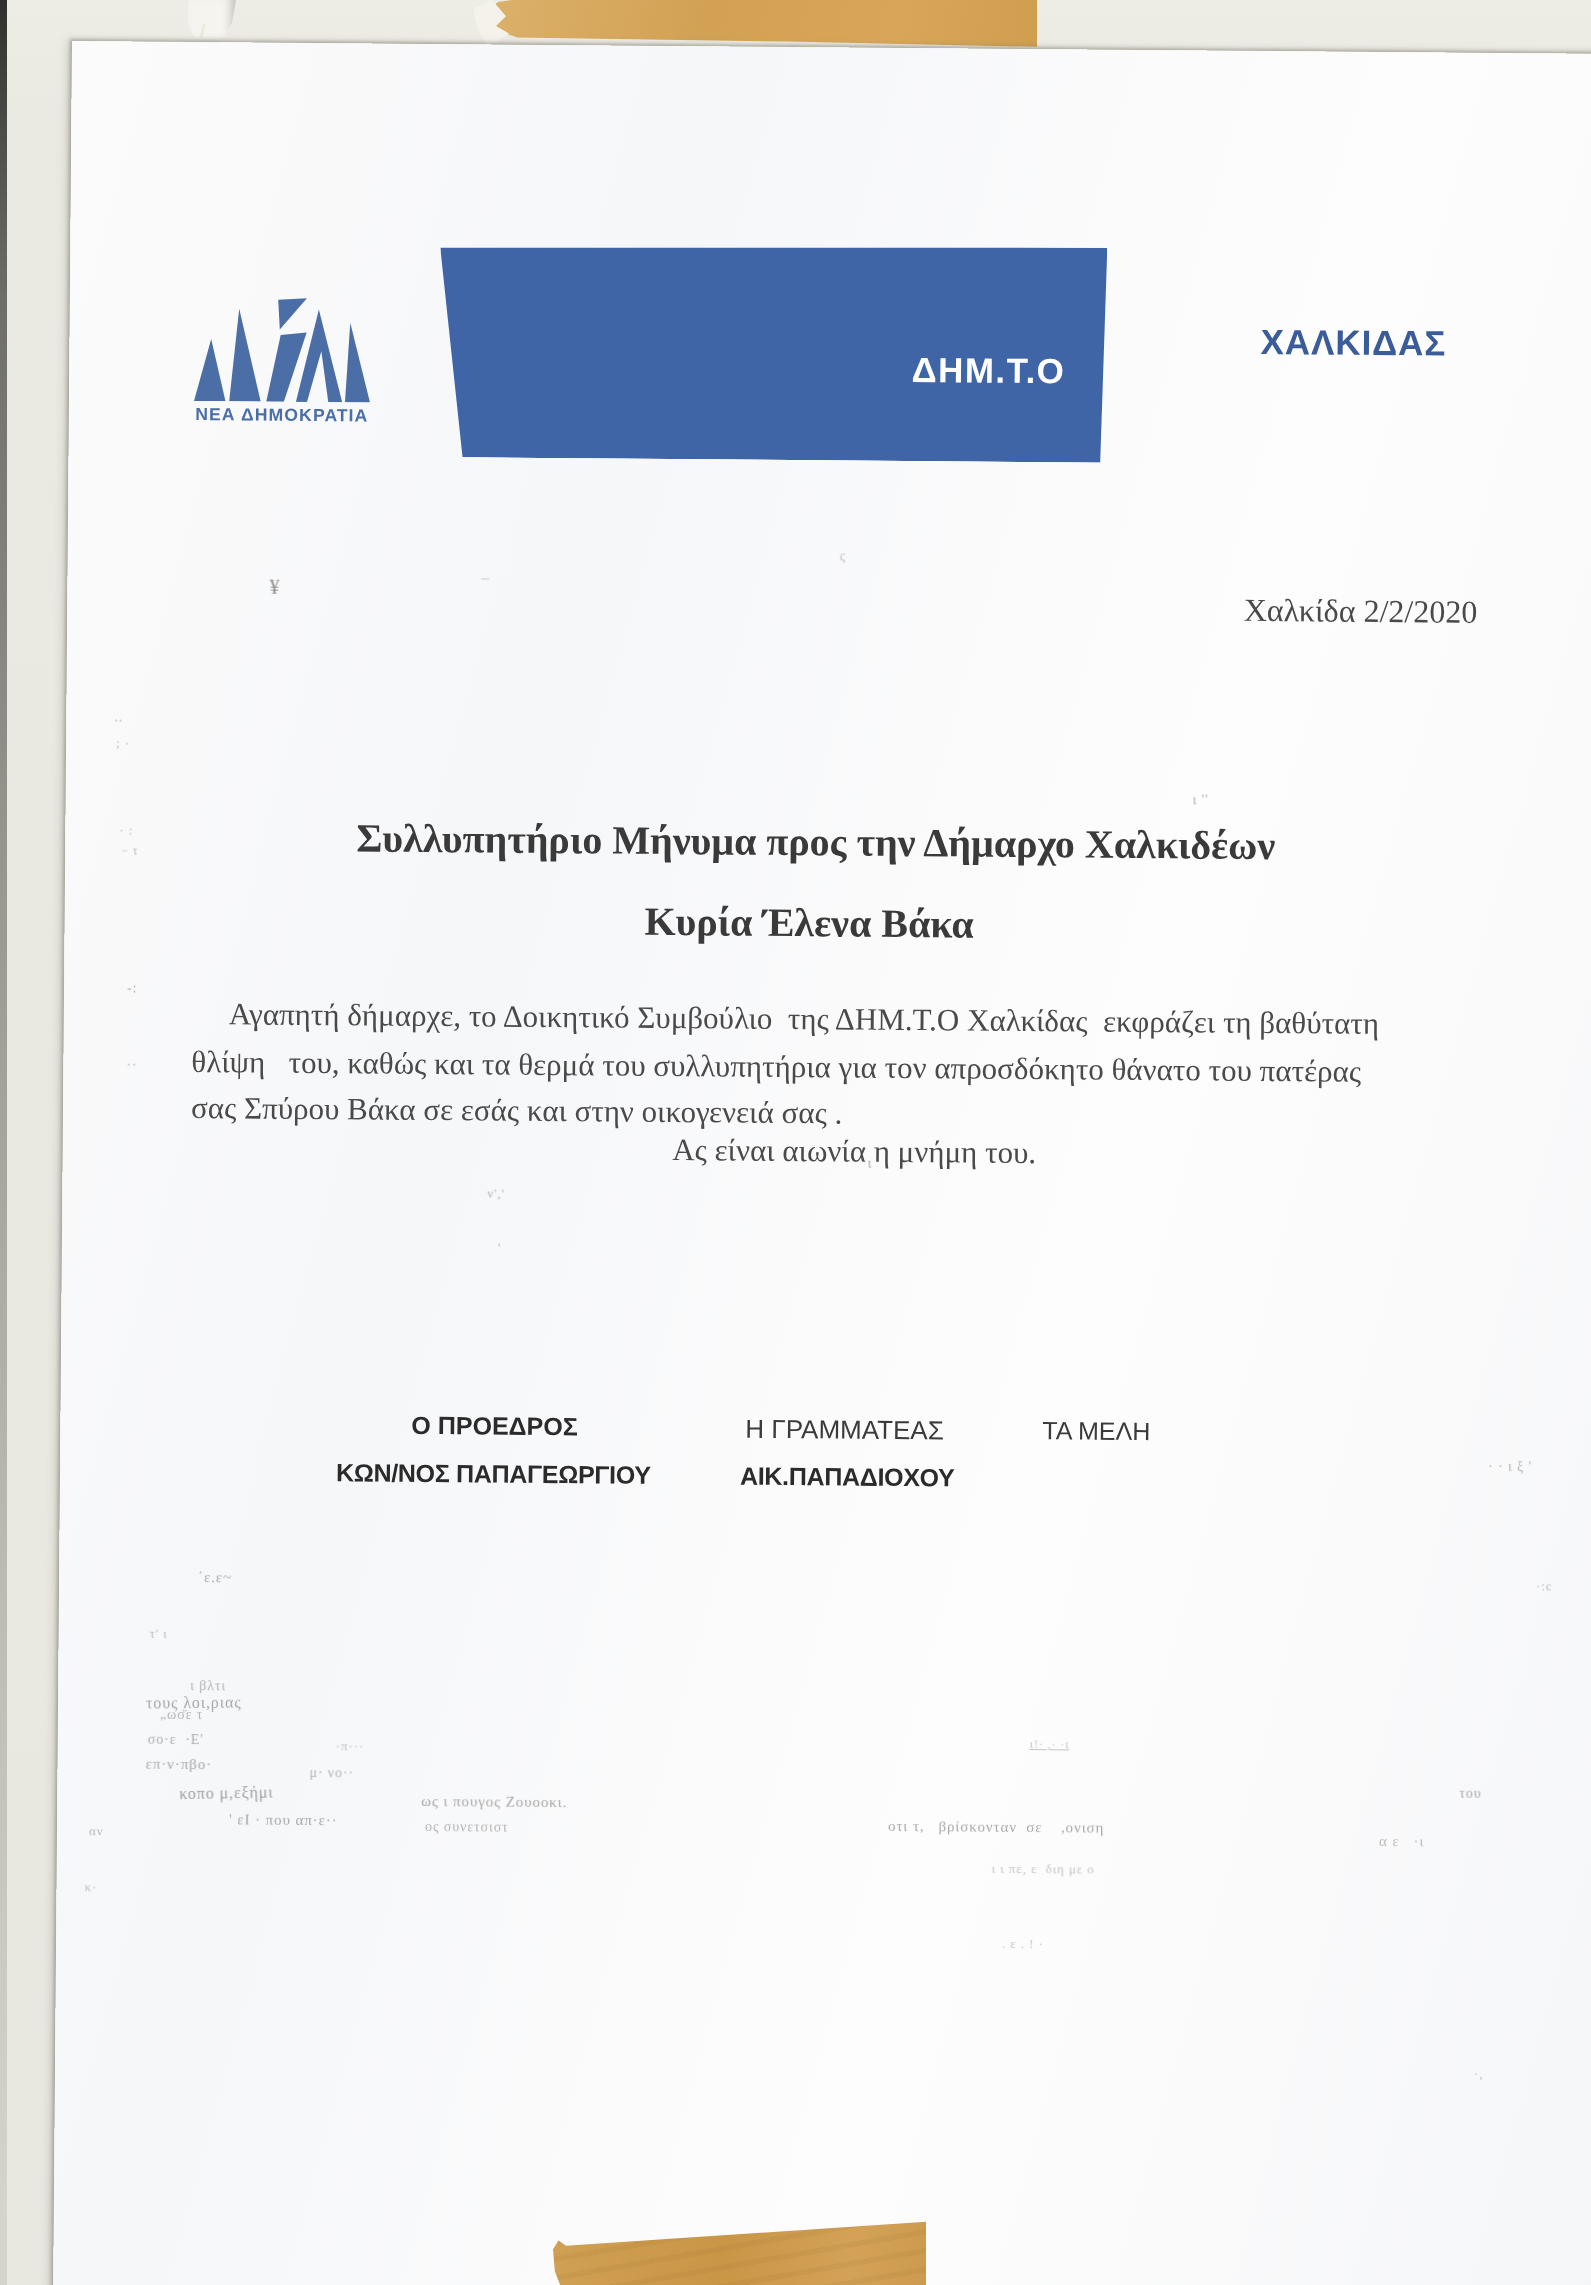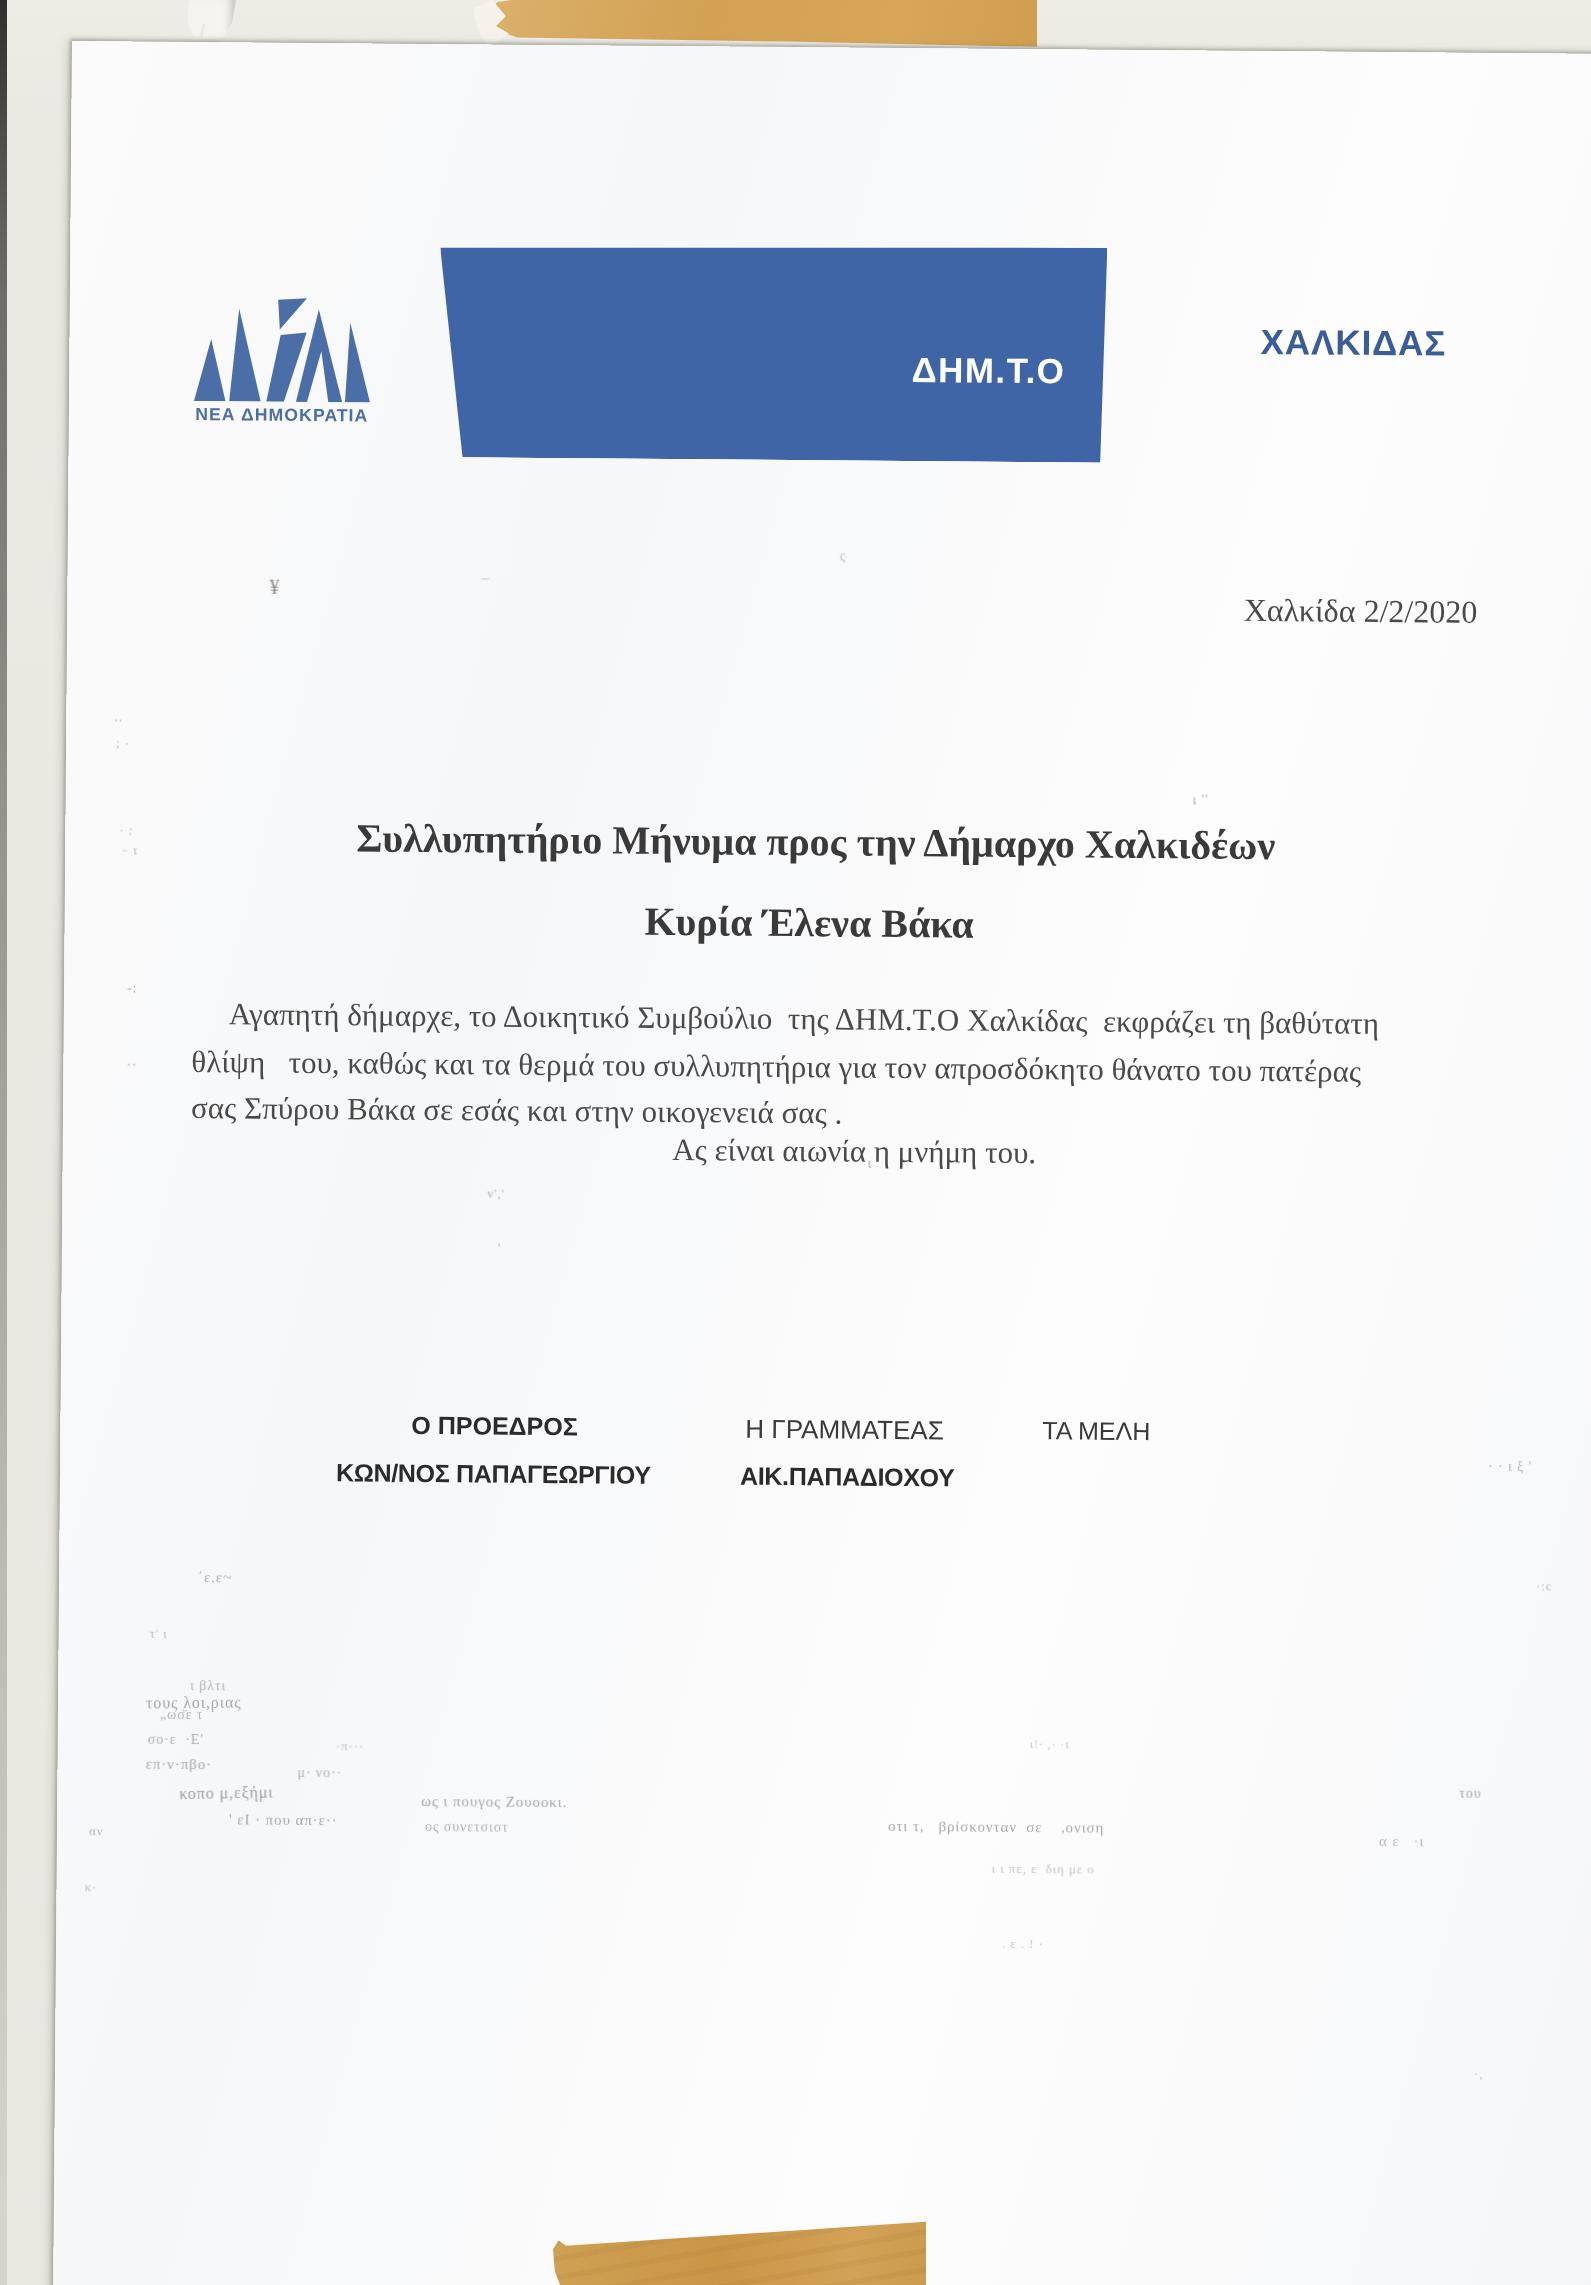--- a/index.html
+++ b/index.html
@@ -112,26 +112,26 @@
         <span class="frag" style="left: 1428px; top: 1389px; font-size: 14px; opacity: 0.5; margin-top: 17px;">· · ι ξ '</span>
         <span class="frag" style="left: 1477px; top: 1525px; font-size: 13px; opacity: 0.45;">·:c</span>
         <span class="frag" style="left: 93px; top: 1527px; font-size: 15px; opacity: 0.6; margin-left: 46px;">΄ε.ε~</span>
         <span class="frag" style="left: 91px; top: 1584px; font-size: 13px; opacity: 0.45;">τ' ι</span>
         <span class="frag" style="left: 88px; top: 1608px; font-size: 16px; opacity: 0.6; transform: rotate(-1deg); margin-top: 44px;">τους λοι,ριας</span>
         <span class="frag" style="left: 132px; top: 1636px; font-size: 14px; opacity: 0.5;">ι βλτι</span>
         <span class="frag" style="left: 102px; top: 1665px; font-size: 14px; opacity: 0.5; text-align: center;">„ωσ̈ε τ</span>
         <span class="frag" style="left: 90px; top: 1690px; font-size: 14px; opacity: 0.55;">σο·ε  ·Ε'</span>
         <span class="frag" style="left: 278px; top: 1695px; font-size: 13px; opacity: 0.4;">·π···</span>
         <span class="frag" style="left: 88px; top: 1714px; font-size: 15px; opacity: 0.6;">επ·ν·πβο·</span>
-        <span class="frag" style="left: 240px; top: 1722px; font-size: 14px; opacity: 0.5;">μ· νο··</span>
+        <span class="frag" style="left: 252px; top: 1722px; font-size: 14px; opacity: 0.5;">μ· νο··</span>
         <span class="frag" style="left: 122px; top: 1742px; font-size: 16px; opacity: 0.65; transform: rotate(-1.5deg);">κοπο μ,εξήμι</span>
         <span class="frag" style="left: 172px; top: 1769px; font-size: 15px; opacity: 0.6;">' εΙ · που απ·ε··</span>
         <span class="frag" style="left: 364px; top: 1749px; font-size: 15px; opacity: 0.6;">ως ι πουγος Ζουοοκι.</span>
         <span class="frag" style="left: 368px; top: 1775px; font-size: 14px; opacity: 0.5;">ος συνετσιστ</span>
-        <span class="frag" style="left: 972px; top: 1688px; font-size: 12px; opacity: 0.4;">ι!· ,· ·ι</span>
+        <span class="frag" style="left: 972px; top: 1688px; font-size: 12px; opacity: 0.4; text-decoration: underline;">ι!· ,· ·ι</span>
         <span class="frag" style="left: 1402px; top: 1733px; font-size: 14px; opacity: 0.6;">του</span>
         <span class="frag" style="left: 831px; top: 1770px; font-size: 15px; opacity: 0.6;">οτι τ,   βρίσκονταν  σε    ,ονιση</span>
         <span class="frag" style="left: 935px; top: 1812px; font-size: 13px; opacity: 0.4;">ι ι πε, ε  διη με ο</span>
         <span class="frag" style="left: 1322px; top: 1781px; font-size: 15px; opacity: 0.45;">α ε   ·ι</span>
         <span class="frag" style="left: 946px; top: 1887px; font-size: 13px; opacity: 0.4;">. ε . ! ·</span>
         <span class="frag" style="left: 1419px; top: 2013px; font-size: 13px; opacity: 0.4;">·,</span>
         <span class="frag" style="left: 32px; top: 1766px; font-size: 13px; opacity: 0.45; margin-top: 16px;">αν</span>
         <span class="frag" style="left: 28px; top: 1838px; font-size: 13px; opacity: 0.4;">κ·</span>
       </div>
   </div>

